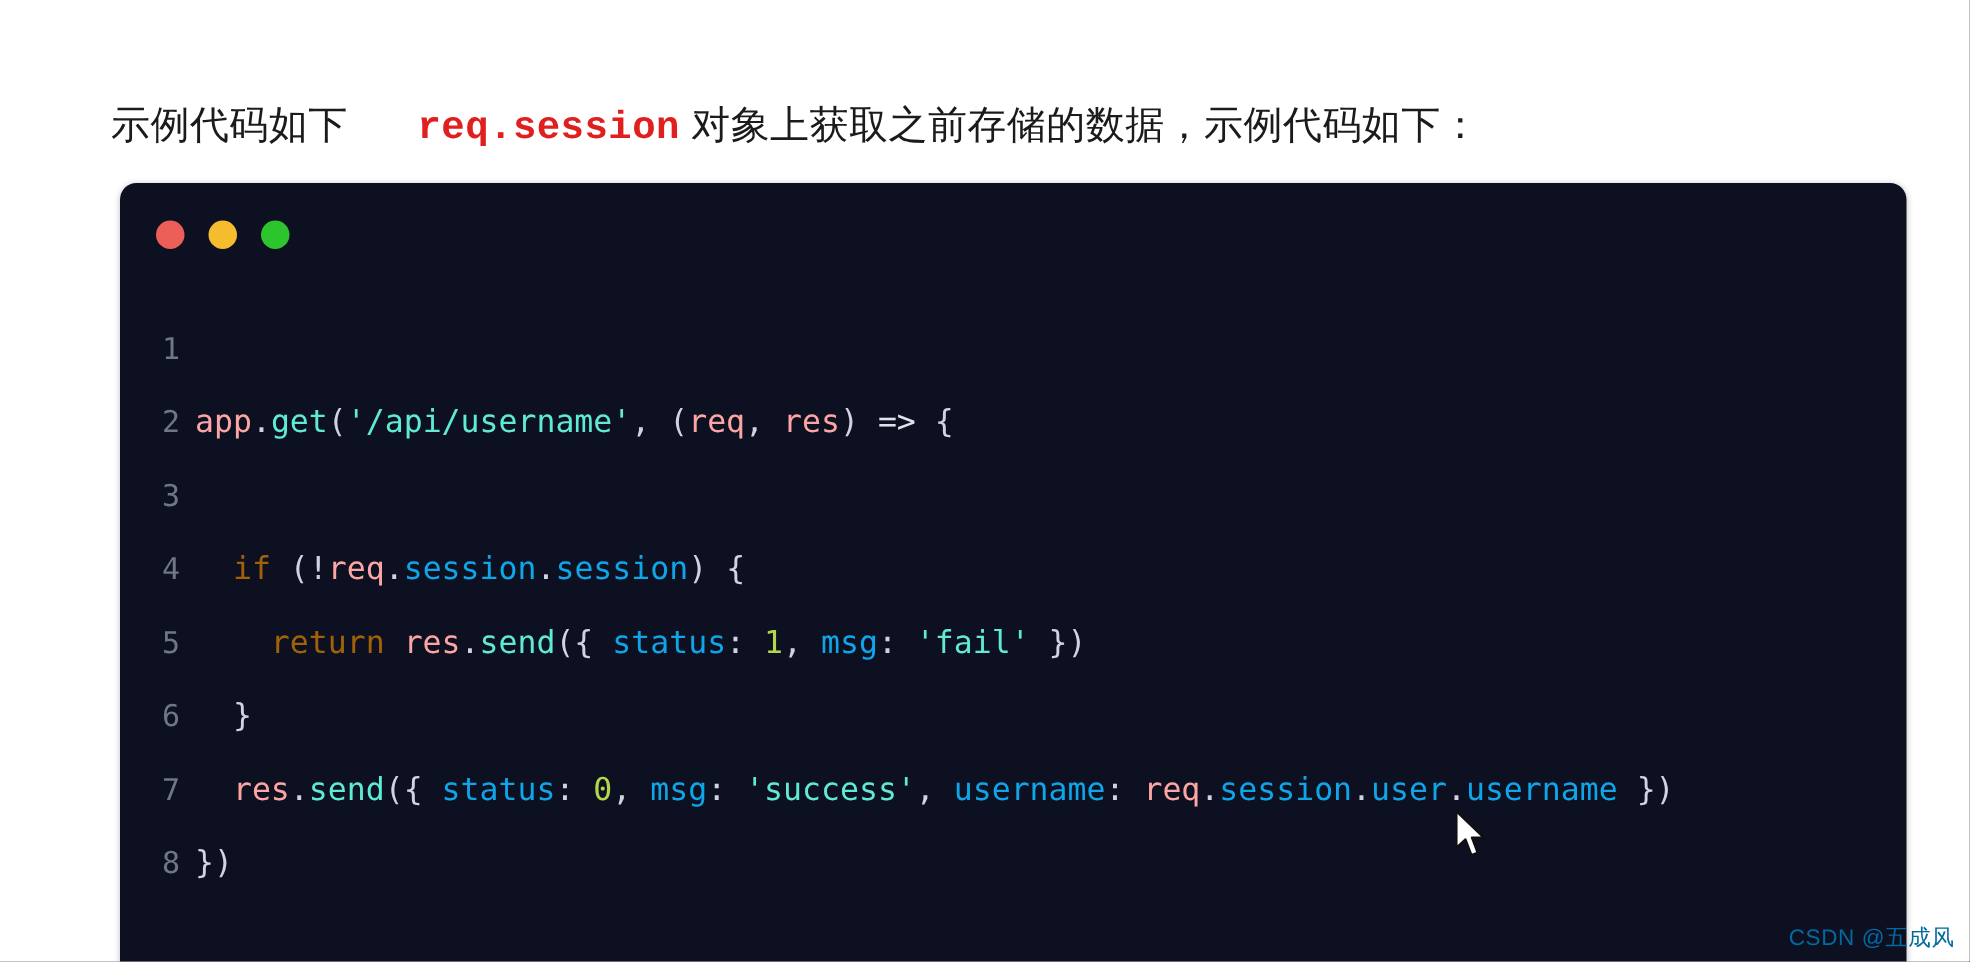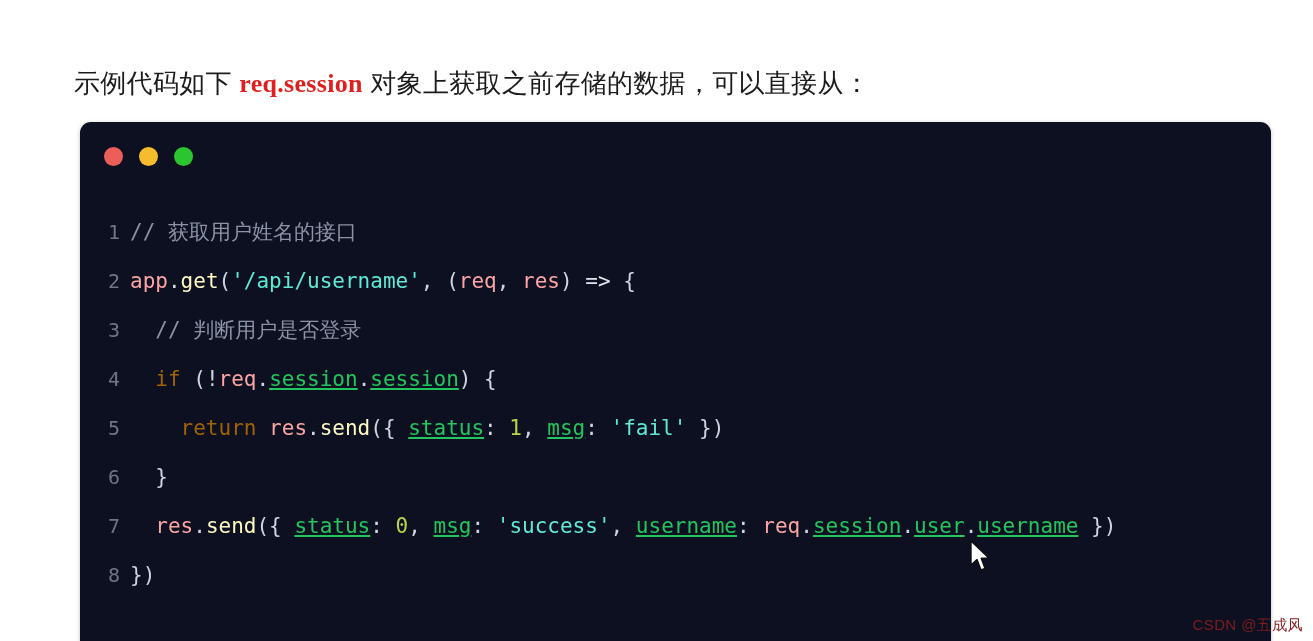--- a/index.html
+++ b/index.html
@@ -23,21 +23,22 @@
     font-size: 26px;
     line-height: 38px;
     color: #1b1b1b;
     font-family: "Liberation Sans", "DejaVu Sans", sans-serif;
     white-space: nowrap;
     letter-spacing: 0.3px;
   }
   #intro-paragraph .code-ref {
     color: #e01f1f;
     font-weight: bold;
-    font-family: Liberation Serif, serif;
+    font-family: Liberation Mono, monospace;
+    margin-left: 39px;
   }
 
   
   #code-card {
     position: absolute;
     left: 80px;
     top: 122px;
     width: 1191px;
     height: 540px;
     background: #0d1020;
@@ -92,78 +93,76 @@
     user-select: none;
   }
   .line-code {
     color: #e6e9f0;
     white-space: pre;
   }
 
   
   .tok-comment  { color: #8b93a6; }
   .tok-obj      { color: #fca5a5; }
-  .tok-prop     { color: #fef9c3; }
+  .tok-prop     { color: #5eead4; }
   .tok-string   { color: #5eead4; }
   .tok-punct    { color: #cfd4e0; }
   .tok-keyword  { color: #a16207; }
   .tok-number   { color: #b6d64a; }
-  .tok-plain    { color: #22c55e; text-decoration: underline; }
+  .tok-plain    { color: #0ea5e9; }
   .tok-arrow    { color: #dfe3ec; }
 
   
   #mouse-cursor {
     position: absolute;
     left: 970px;
     top: 540px;
     width: 22px;
     height: 34px;
     pointer-events: none;
   }
 
   
   #watermark {
     position: absolute;
     right: 10px;
     bottom: 6px;
     font-size: 15px;
-    color: #7f1d1d;
+    color: #0369a1;
     font-family: "Liberation Sans", "DejaVu Sans", sans-serif;
     white-space: nowrap;
     letter-spacing: 0.4px;
   }
 </style>
 </head>
 <body style="background: rgb(255, 255, 255);">
 
-<div id="intro-paragraph"><span>示例代码如下 </span><span class="code-ref">req.session</span><span> 对象上获取之前存储的数据，可以直接从：</span></div>
+<div id="intro-paragraph"><span>示例代码如下 </span><span class="code-ref">req.session</span><span> 对象上获取之前存储的数据，示例代码如下：</span></div>
 
 <div id="code-card" style="background: rgb(13, 16, 32);">
 
   <div id="window-controls">
     <span class="dot close" style="background: rgb(236, 95, 89);"></span>
     <span class="dot minimize" style="background: rgb(245, 189, 46);"></span>
     <span class="dot maximize" style="background: rgb(45, 197, 45);"></span>
   </div>
 
   <div id="code-body">
 
     <div class="code-line">
       <span class="line-no">1</span>
-      <span class="line-code"><span class="tok-comment">// 获取用户姓名的接口</span></span>
     </div>
 
     <div class="code-line">
       <span class="line-no">2</span>
       <span class="line-code"><span class="tok-obj">app</span><span class="tok-punct">.</span><span class="tok-prop">get</span><span class="tok-punct">(</span><span class="tok-string">'/api/username'</span><span class="tok-punct">, (</span><span class="tok-obj">req</span><span class="tok-punct">, </span><span class="tok-obj">res</span><span class="tok-punct">) </span><span class="tok-arrow">=&gt;</span><span class="tok-punct"> {</span></span>
     </div>
 
     <div class="code-line">
       <span class="line-no">3</span>
-      <span class="line-code">  <span class="tok-comment">// 判断用户是否登录</span></span>
     </div>
 
     <div class="code-line">
       <span class="line-no">4</span>
       <span class="line-code">  <span class="tok-keyword">if</span><span class="tok-punct"> (!</span><span class="tok-obj">req</span><span class="tok-punct">.</span><span class="tok-plain">session</span><span class="tok-punct">.</span><span class="tok-plain">session</span><span class="tok-punct">) {</span></span>
     </div>
 
     <div class="code-line">
       <span class="line-no">5</span>
       <span class="line-code">    <span class="tok-keyword">return</span> <span class="tok-obj">res</span><span class="tok-punct">.</span><span class="tok-prop">send</span><span class="tok-punct">({ </span><span class="tok-plain">status</span><span class="tok-punct">: </span><span class="tok-number">1</span><span class="tok-punct">, </span><span class="tok-plain">msg</span><span class="tok-punct">: </span><span class="tok-string">'fail'</span><span class="tok-punct"> })</span></span>

